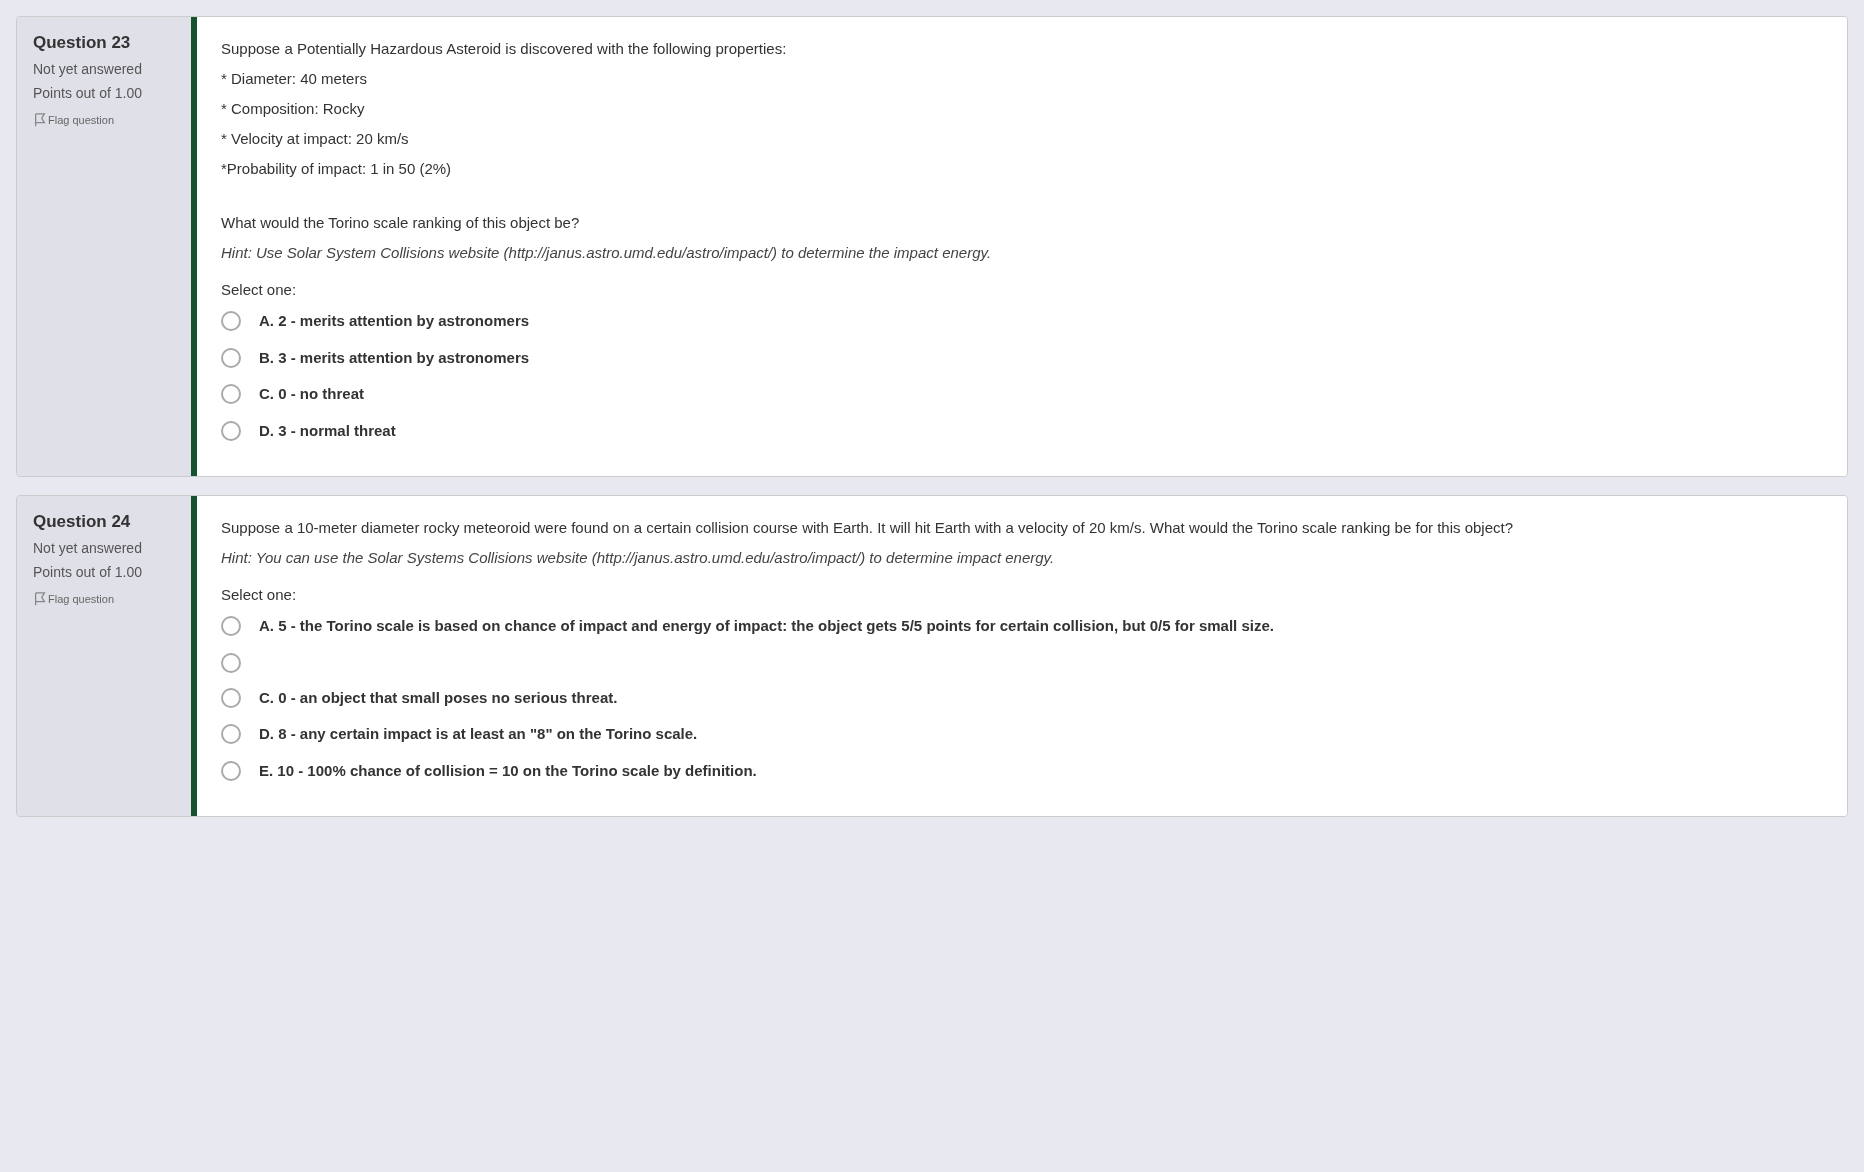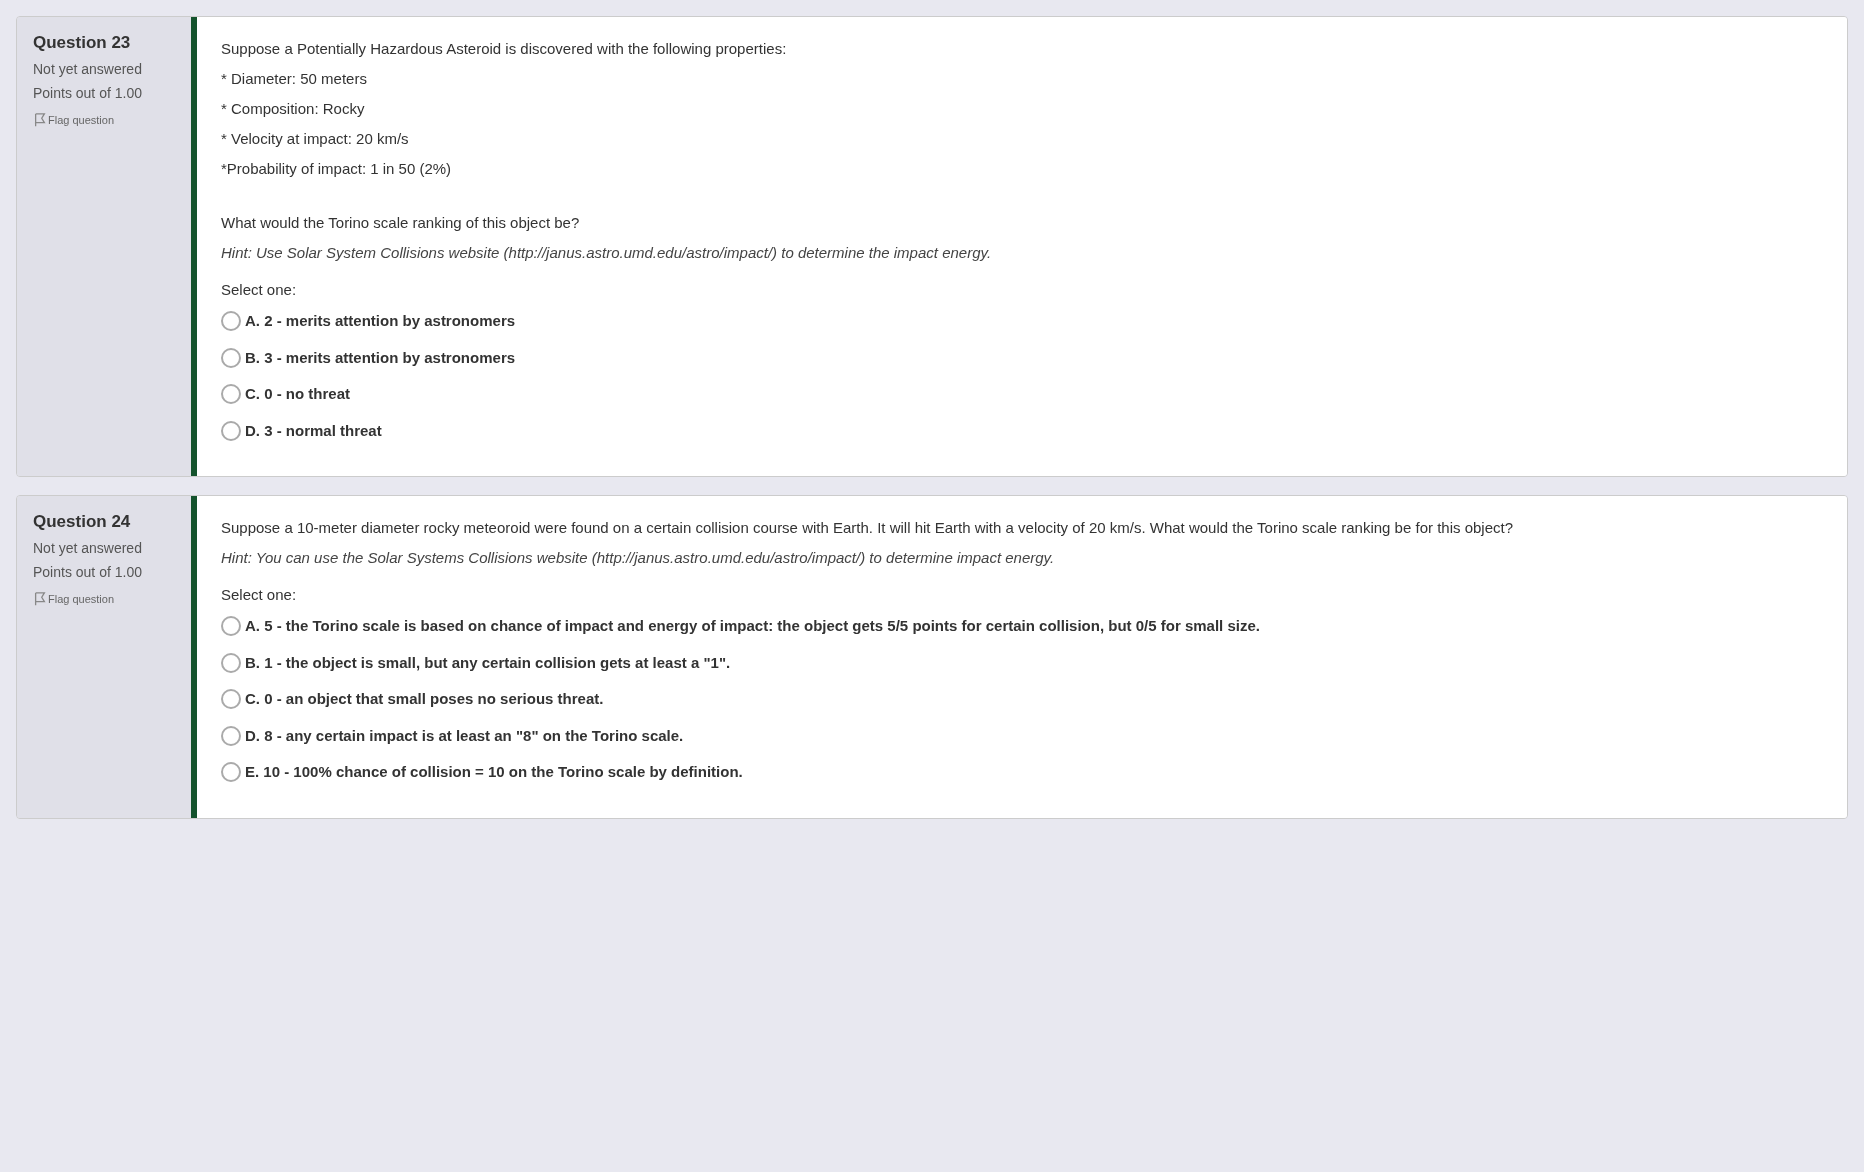--- a/index.html
+++ b/index.html
@@ -76,21 +76,21 @@
       color: #333;
     }
     .options-list {
       list-style: none;
       padding: 0;
     }
     .option-item {
       display: flex;
       align-items: flex-start;
       margin-bottom: 14px;
-      gap: 4px;
+      gap: 18px;
     }
     .radio-btn {
       width: 20px;
       height: 20px;
       min-width: 20px;
       border-radius: 50%;
       border: 2px solid #aaa;
       background-color: #fff;
       margin-top: 1px;
       cursor: pointer;
@@ -115,21 +115,21 @@
     <div class="flag-question">
       <svg class="flag-icon" viewBox="0 0 14 16" fill="none" xmlns="http://www.w3.org/2000/svg">
         <path d="M2 1v14M2 1h10l-3 5 3 5H2" stroke="#888" stroke-width="1.5" fill="none"></path>
       </svg>
       <span>Flag question</span>
     </div>
   </div>
   <div class="question-content">
     <div class="question-text">
       <p>Suppose a Potentially Hazardous Asteroid is discovered with the following properties:</p>
-      <p>* Diameter: 50 meters</p>
+      <p>* Diameter: 40 meters</p>
       <p>* Composition: Rocky</p>
       <p>* Velocity at impact: 20 km/s</p>
       <p>*Probability of impact: 1 in 50 (2%)</p>
       <br>
       <p>What would the Torino scale ranking of this object be?</p>
       <p class="question-hint">Hint: Use Solar System Collisions website (http://janus.astro.umd.edu/astro/impact/) to determine the impact energy.</p>
     </div>
     <div class="select-one-label">Select one:</div>
     <ul class="options-list">
       <li class="option-item">
@@ -173,21 +173,20 @@
       <p class="question-hint">Hint: You can use the Solar Systems Collisions website (http://janus.astro.umd.edu/astro/impact/) to determine impact energy.</p>
     </div>
     <div class="select-one-label">Select one:</div>
     <ul class="options-list">
       <li class="option-item">
         <div class="radio-btn"></div>
         <span class="option-label">A. 5 - the Torino scale is based on chance of impact and energy of impact: the object gets 5/5 points for certain collision, but 0/5 for small size.</span>
       </li>
       <li class="option-item">
         <div class="radio-btn"></div>
-        <span class="option-label">B. 1 - the object is small, but any certain collision gets at least a "1".</span>
       </li>
       <li class="option-item">
         <div class="radio-btn"></div>
         <span class="option-label">C. 0 - an object that small poses no serious threat.</span>
       </li>
       <li class="option-item">
         <div class="radio-btn"></div>
         <span class="option-label">D. 8 - any certain impact is at least an "8" on the Torino scale.</span>
       </li>
       <li class="option-item">

